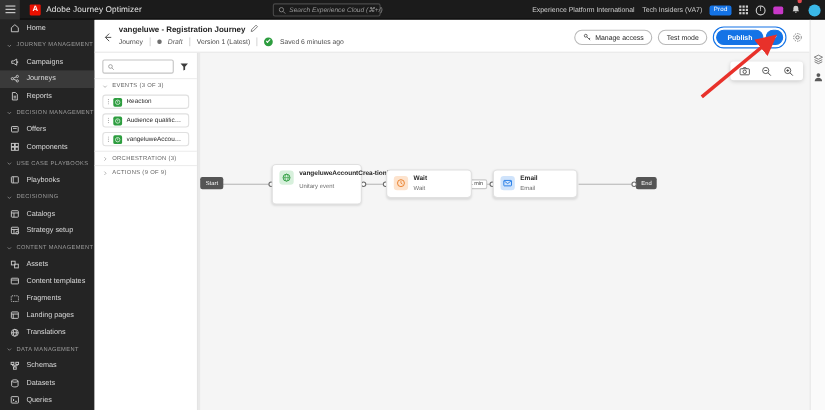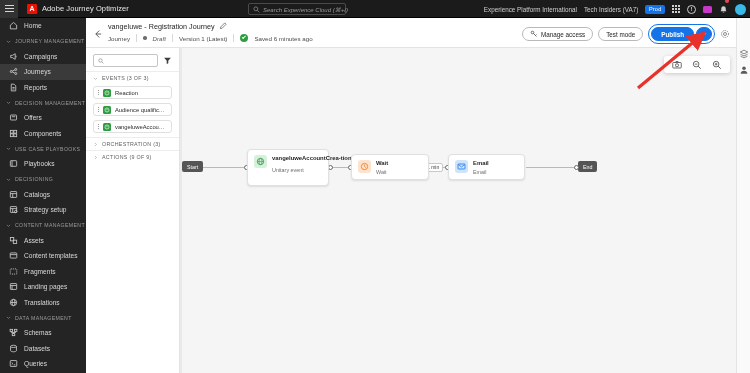--- a/index.html
+++ b/index.html
@@ -78,21 +78,21 @@
   .chev { width: 5px; height: 5px; flex: 0 0 auto; }
   .nico { width: 9px; height: 9px; flex: 0 0 auto; opacity: .92; }
 
   
   .jheader {
     position: absolute; left: 86px; top: 18px; right: 14px; height: 30px;
     background: #fff; border-bottom: 1px solid #e4e4e4;
   }
   .back-arrow { position: absolute; left: 7px; top: 11px; width: 10px; height: 10px; }
   .jtitle-row { position: absolute; left: 22px; top: 3.5px; display: flex; align-items: center; gap: 4px; }
-  .jtitle { font-size: 7.2px; font-weight: normal; color: #1f1f1f; white-space: nowrap; }
+  .jtitle { font-size: 7.2px; font-weight: bold; color: #1f1f1f; white-space: nowrap; }
   .pencil { width: 8px; height: 8px; }
   .jmeta { position: absolute; left: 22px; top: 16px; display: flex; align-items: center; gap: 6px; }
   .jmeta .m { font-size: 6.2px; color: #4b4b4b; white-space: nowrap; }
   .jmeta .sep { width: 1px; height: 8px; background: #d8d8d8; }
   .jmeta .draft { font-style: italic; color: #5a5a5a; }
   .dot-sq { width: 3.5px; height: 3.5px; background: #6e6e6e; border-radius: 50%; }
   .chk { width: 8px; height: 8px; border-radius: 50%; background: #2d9d3f; position: relative; flex: 0 0 auto; }
   .chk::after {
     content: ""; position: absolute; left: 2px; top: 1.8px; width: 2.6px; height: 1.3px;
     border-left: 1.1px solid #fff; border-bottom: 1.1px solid #fff; transform: rotate(-45deg);

